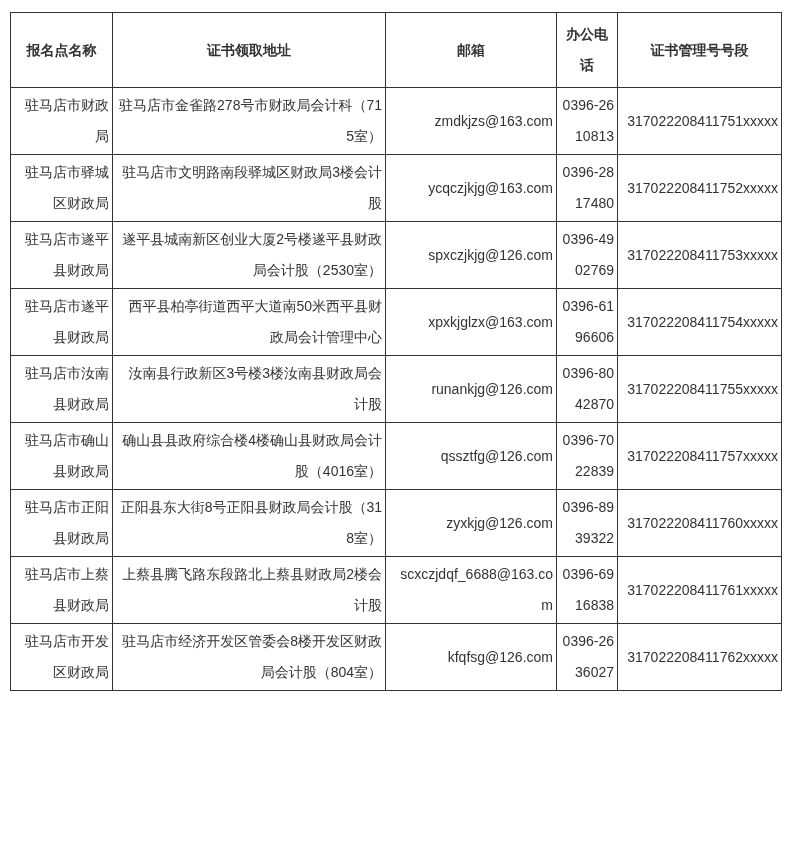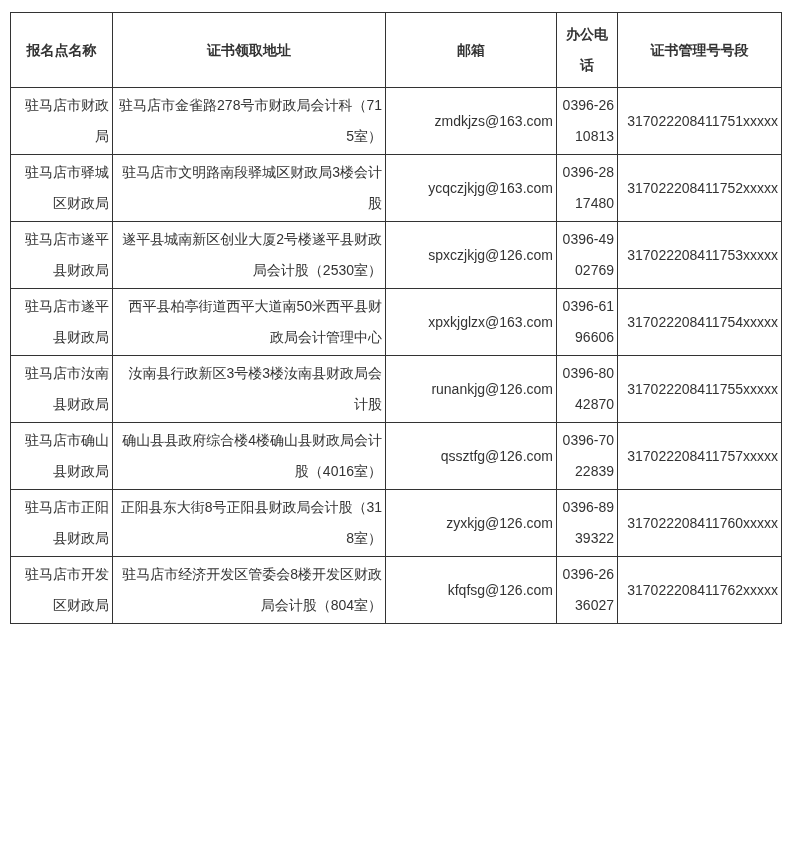--- a/index.html
+++ b/index.html
@@ -114,20 +114,27 @@
     <td>317022208411757xxxxx</td>
   </tr>
         <tr>
     <td>驻马店市正阳县财政局</td>
     <td>正阳县东大街8号正阳县财政局会计股（318室）</td>
     <td>zyxkjg@126.com</td>
     <td>0396-8939322</td>
     <td>317022208411760xxxxx</td>
   </tr>
         <tr>
+    <td>驻马店市上蔡县财政局</td>
+    <td>上蔡县腾飞路东段路北上蔡县财政局2楼会计股</td>
+    <td>scxczjdqf_6688@163.com</td>
+    <td>0396-6916838</td>
+    <td>317022208411761xxxxx</td>
+  </tr>
+        <tr>
     <td>驻马店市开发区财政局</td>
     <td>驻马店市经济开发区管委会8楼开发区财政局会计股（804室）</td>
     <td>kfqfsg@126.com</td>
     <td>0396-2636027</td>
     <td>317022208411762xxxxx</td>
   </tr>
       </tbody>
   </table>
 </div>
 

